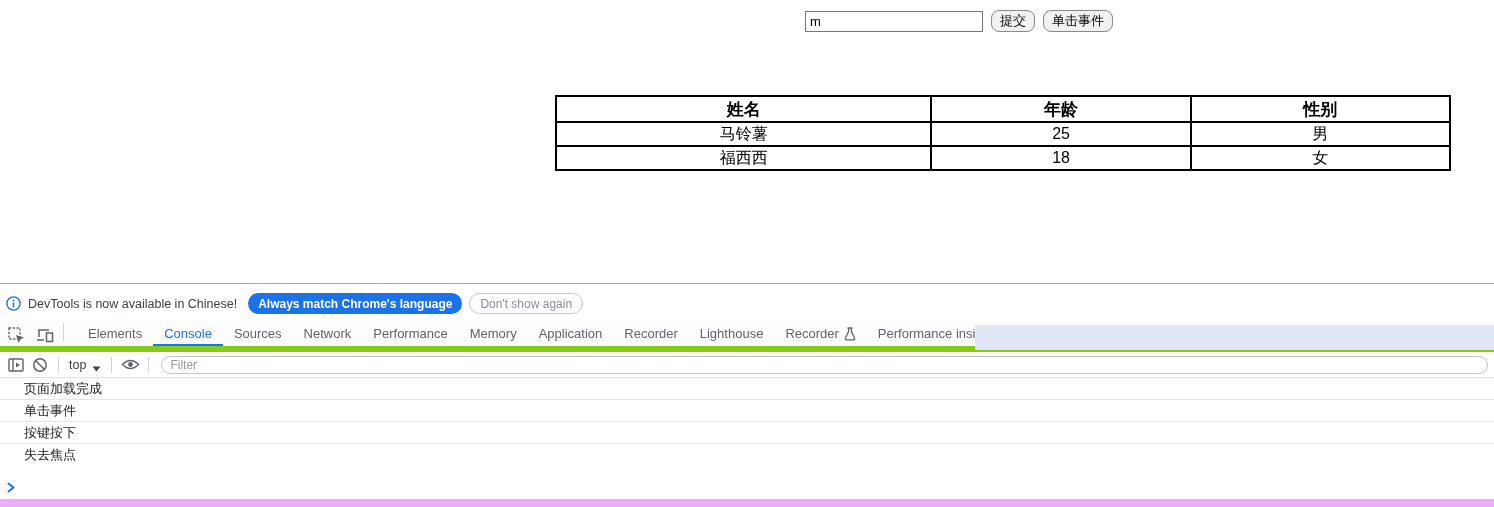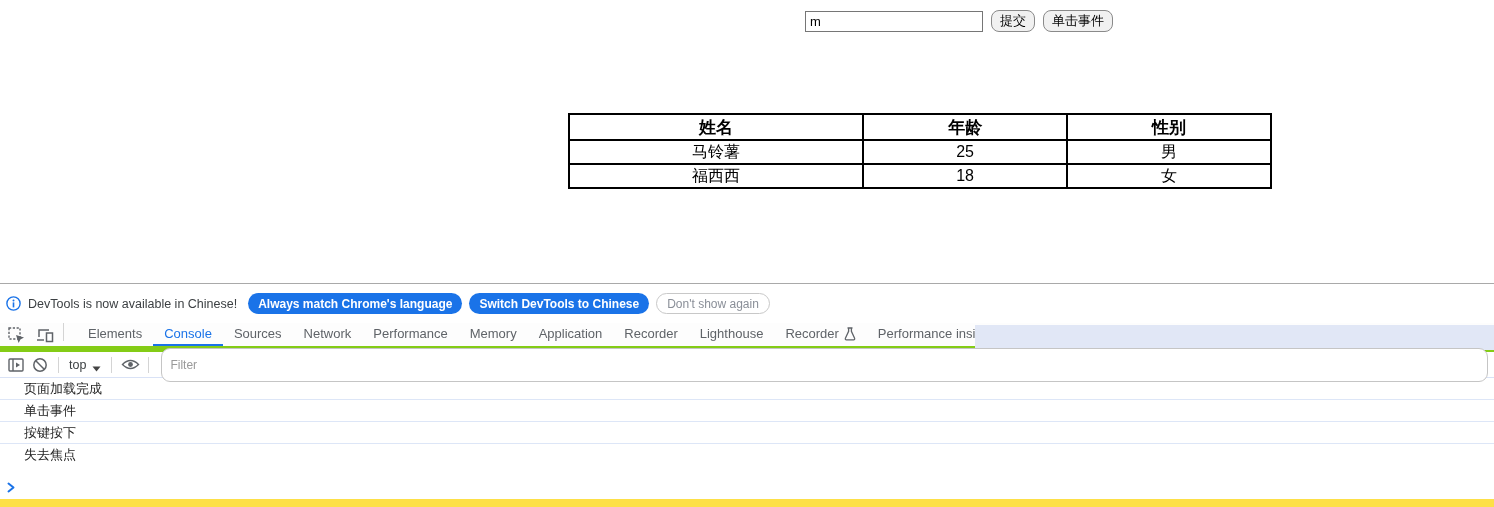--- a/index.html
+++ b/index.html
@@ -7,30 +7,30 @@
               font-family:"Liberation Sans", sans-serif; }
   .stage { position:relative; width:1494px; height:507px; background:#fff; }
 
   
   .page { position:absolute; top:0; left:0; width:100%; height:283px; background:#fff; }
   .controls { position:absolute; top:10px; left:805px; display:flex; align-items:center; gap:8px; }
   .txt-input { width:178px; height:21px; border:1px solid #767676; background:#fff;
                font-size:13px; padding:0 4px; font-family:"Liberation Sans",sans-serif; }
   .btn { height:22px; padding:0 8px; background:#f1f1f1; border:1px solid #8a8a8a;
          border-radius:8px; font-size:13px; color:#000; font-family:"Liberation Sans",sans-serif; cursor:pointer; }
-  .data-table { position:absolute; top:113px; left:555px; width:704px;
-                border-collapse:collapse; text-align:center;margin-left:13px; }
+  .data-table { position:absolute; top:95px; left:555px; width:896px;
+                border-collapse:collapse; text-align:center; }
   .data-table th, .data-table td { border:2px solid #000; }
   .data-table th { height:26px; font-size:17px; font-weight:bold; }
   .data-table td { height:24px; font-size:16px; }
   .col-name { width:336px; } .col-age { width:232px; } .col-gender { width:232px; }
 
   
   .devtools { position:absolute; top:283px; left:0; width:100%; bottom:0;
-              border-top:1px solid #a9a9a9; background:#fde047; }
+              border-top:1px solid #a9a9a9; background:#f0abfc; }
 
   .infobar { height:39px; display:flex; align-items:center; gap:7px; padding-left:6px; background:#fff; }
   .infobar-msg { font-size:12.5px; color:#3c4043; margin-right:4px; }
   .pill { height:21px; display:inline-flex; align-items:center; padding:9px 10px;
           border-radius:999px; font-size:12px; font-weight:bold; border:none; cursor:pointer;
           font-family:"Liberation Sans",sans-serif; }
   .pill.solid { background:#1a73e8; color:#fff; }
   .pill.ghost { background:#fff; color:#8a8f98; border:1px solid #c8c8c8; font-weight:normal; }
 
   .tabbar { height:29px; position:relative; display:flex; align-items:flex-start;
@@ -46,21 +46,21 @@
   .tab.active { color:#1a73e8; border-bottom:2px solid #1a73e8; }
 
   .ctoolbar { height:26px; display:flex; align-items:center; padding-left:4px;
               background:#fff; border-bottom:1px solid #d9e2f6; position:relative; }
   .ct-sep { width:1px; height:16px; background:#d4d4d4; margin:0 6px; }
   .ct-btn { width:24px; height:22px; display:flex; align-items:center; justify-content:center;
             background:none; border:none; cursor:pointer; }
   .ctx-select { display:flex; align-items:flex-end; gap:6px; font-size:12.5px; color:#3c4043;
                 padding:0 4px; cursor:pointer; }
   .filter-input { flex:1; height:18px; margin:0 6px 0 6px; border:1px solid #c5c5c5;
-                  border-radius:9px; font-size:12px; padding:16px 8px; color:#333;
+                  border-radius:9px; font-size:12px; padding:0 8px; color:#333;
                   font-family:"Liberation Sans",sans-serif; }
   .filter-input::placeholder { color:#9a9a9a; }
 
   .console-list { background:#fff; }
   .console-row { height:22px; display:flex; align-items:center; padding-left:24px;
                  font-size:13px; color:#222; border-bottom:1px solid #dde6f7;
                  font-family:"Liberation Sans",sans-serif; }
   .console-row.last { border-bottom:none; }
   .prompt-row { height:24px; display:flex; align-items:center; padding-left:7px; margin-top:9px; cursor:text; }
 
@@ -104,21 +104,20 @@
     <div class="infobar">
       <span>
         <svg width="15" height="15" viewBox="0 0 15 15">
           <circle cx="7.5" cy="7.5" r="6.6" fill="none" stroke="#1a73e8" stroke-width="1.4"></circle>
           <circle cx="7.5" cy="4.4" r="1" fill="#1a73e8"></circle>
           <rect x="6.7" y="6.4" width="1.6" height="5" fill="#1a73e8"></rect>
         </svg>
       </span>
       <span class="infobar-msg">DevTools is now available in Chinese!</span>
       <button class="pill solid">Always match Chrome's language</button>
-      <button class="pill solid">Switch DevTools to Chinese</button>
       <button class="pill ghost">Don't show again</button>
     </div>
 
     <div class="tabbar">
       <div class="tabbar-highlight"></div>
 
       <button class="tb-iconbtn" title="">
         <svg width="17" height="17" viewBox="0 0 17 17">
           <rect x="1" y="1" width="11" height="11" fill="none" stroke="#5f6368" stroke-width="1.4" stroke-dasharray="2.2,1.6"></rect>
           <polygon points="8,8 16,10.6 12.4,12.4 10.6,16" fill="#5f6368"></polygon>

